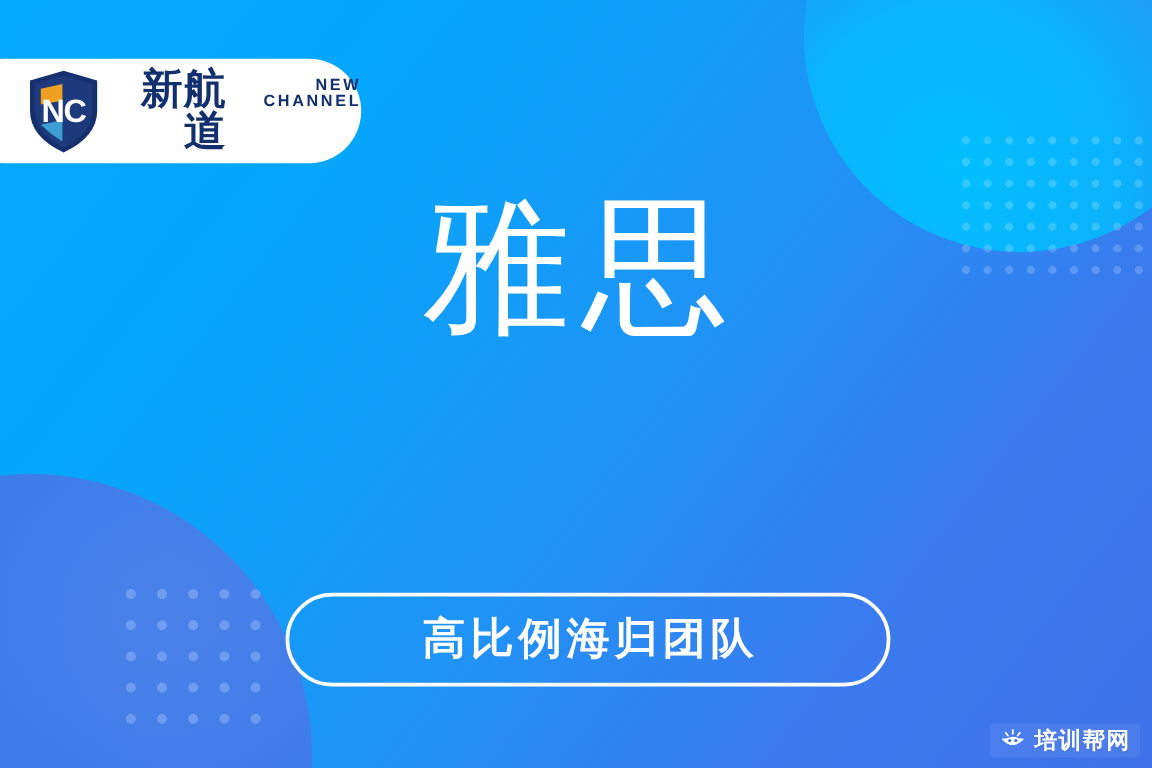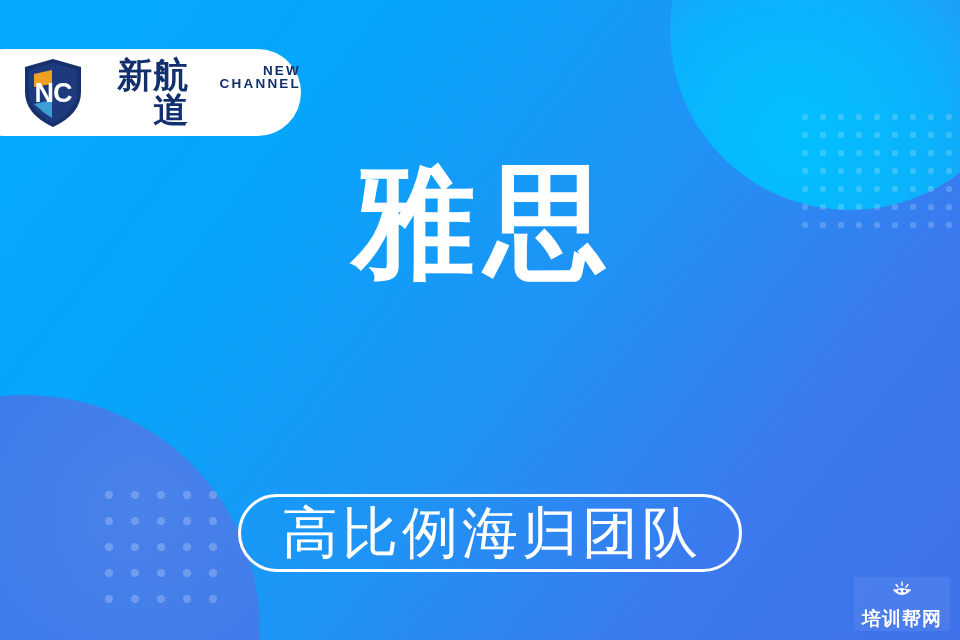--- a/index.html
+++ b/index.html
@@ -51,44 +51,43 @@
   .logo-en{
     font-size:13.5px;font-weight:bold;color:#12306d;letter-spacing:2.2px;
     line-height:1;margin-top:6px;
   }
 
   
   .headline{
     position:absolute;left:0;right:0;top:160px;text-align:center;
     color:#fff;
     font-family:"DejaVu Sans","Liberation Sans",sans-serif;
-    font-weight:bold;
+    font-weight:normal;
   }
   .line1{font-size:122px;line-height:1.03;letter-spacing:10px;text-indent:10px;}
   .line2{font-size:122px;line-height:1.03;letter-spacing:6px;text-indent:6px;margin-top:6px;}
 
   
   .tag-pill{
     position:absolute;left:238px;top:494px;width:504px;height:78px;
     border:3px solid #ffffff;border-radius:44px;
     display:flex;align-items:center;justify-content:center;
     box-sizing:border-box;
   }
   .tag-text{
-    color:#fff;font-weight:normal;font-size:56px;letter-spacing:4px;text-indent:4px;
+    color:#fff;font-weight:bold;font-size:36px;letter-spacing:4px;text-indent:4px;
     font-family:"DejaVu Sans","Liberation Sans",sans-serif;line-height:1;
   }
 
   
   .watermark{
     position:absolute;right:10px;bottom:9px;
     display:flex;align-items:center;gap:7px;
     padding:3px 8px;border-radius:3px;
     background:rgba(255,255,255,.07);
-    flex-direction:column;
   }
   .wm-icon{width:22px;height:22px;flex:0 0 auto;}
   .wm-text{
     color:#fff;font-weight:bold;font-size:19px;letter-spacing:1px;
     font-family:"DejaVu Sans","Liberation Sans",sans-serif;line-height:1;
     text-shadow:0 1px 1px rgba(0,0,0,.12);
   }
 </style>
 </head>
 <body>

